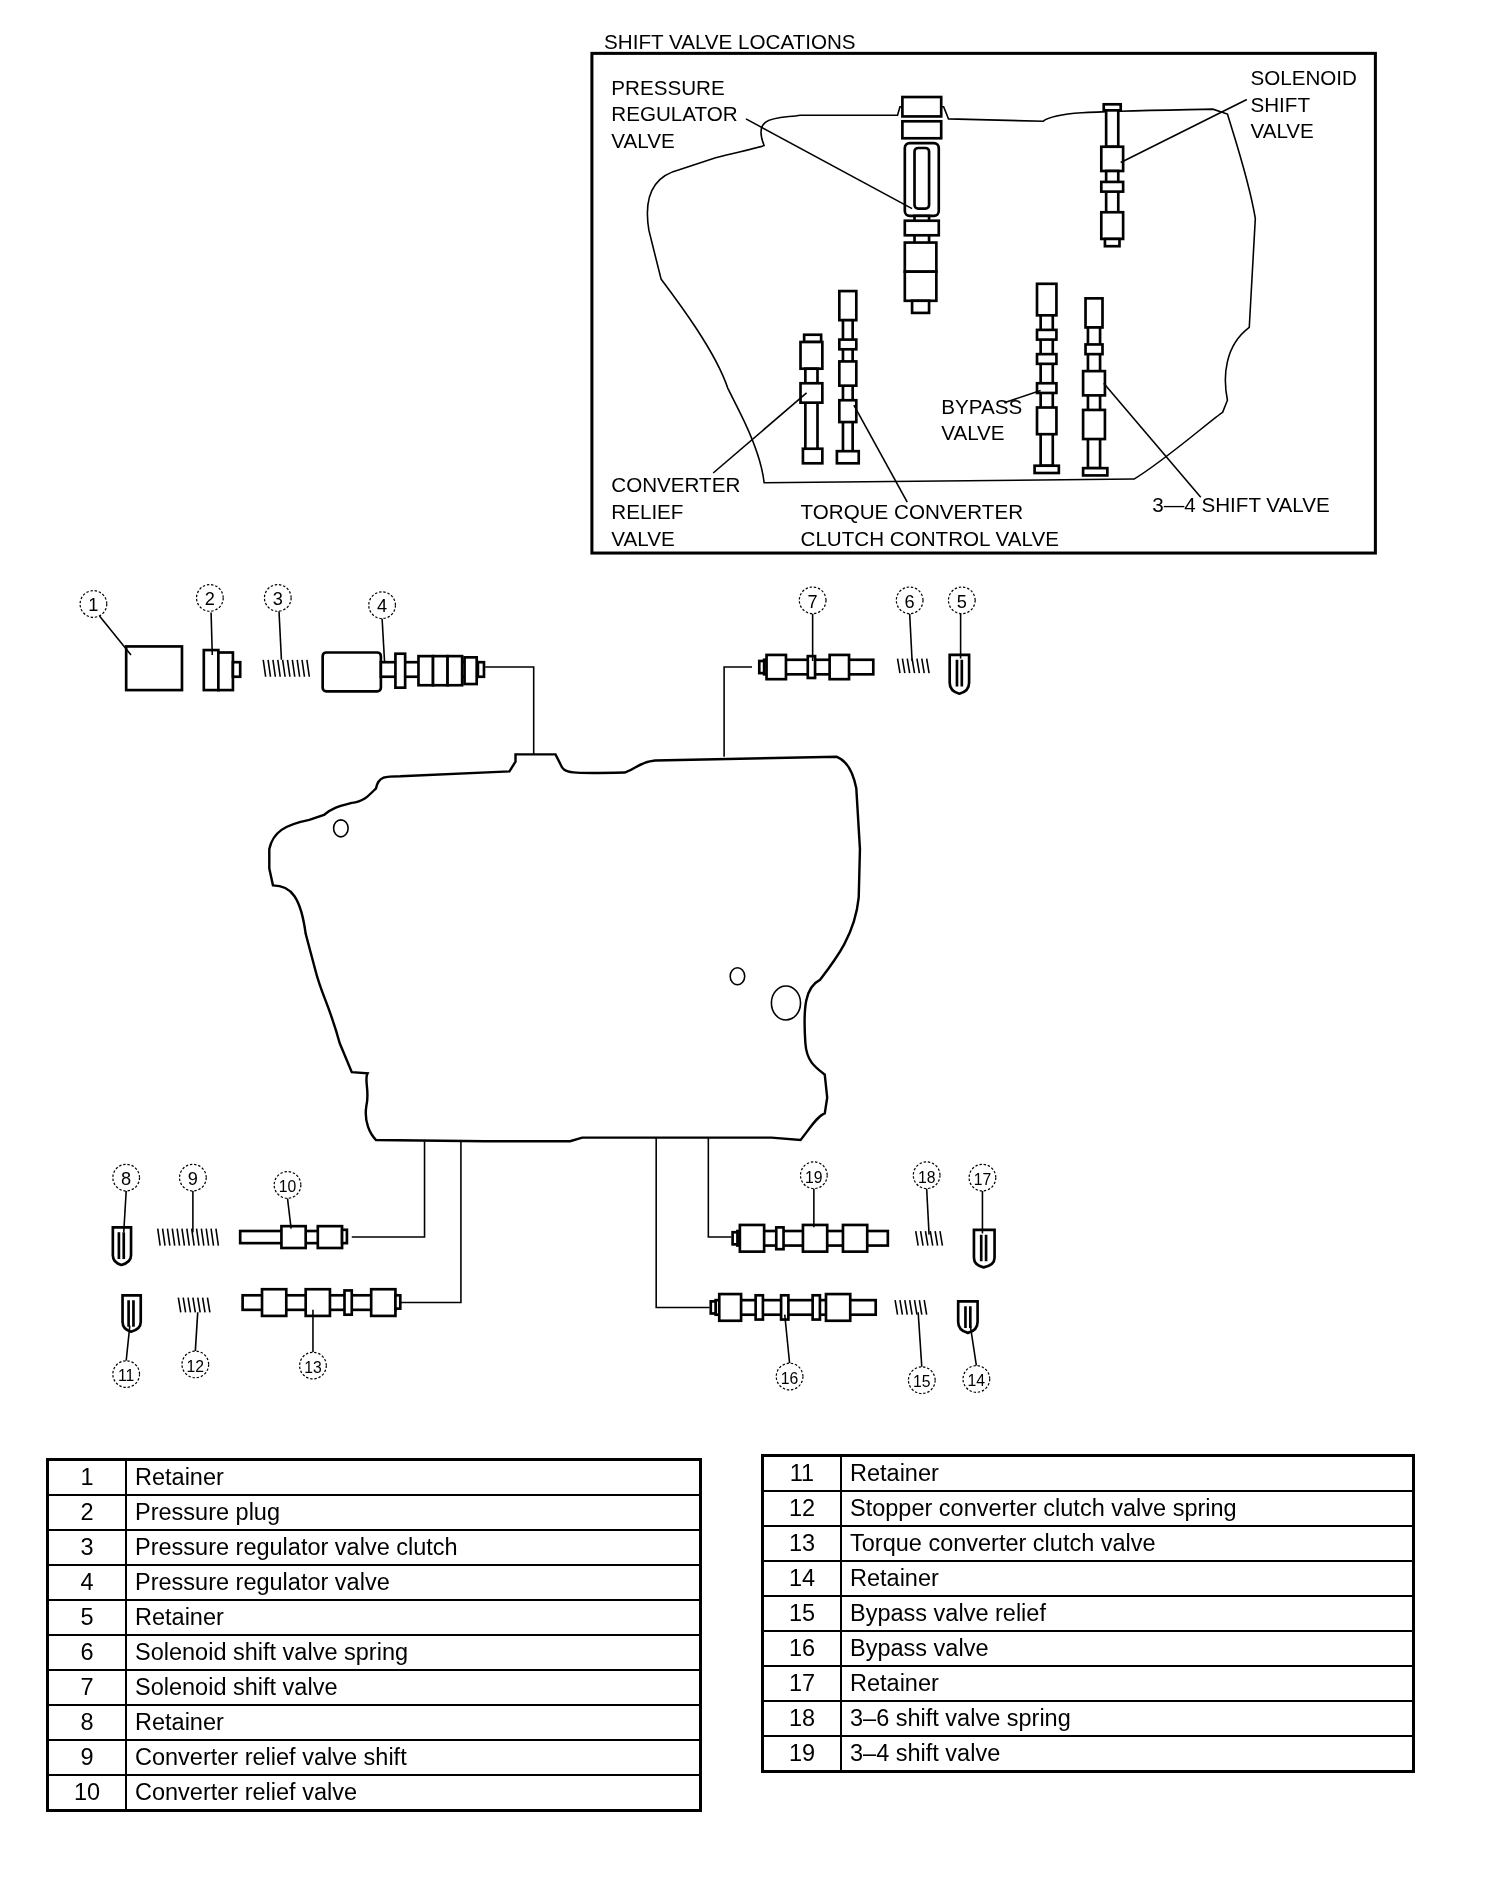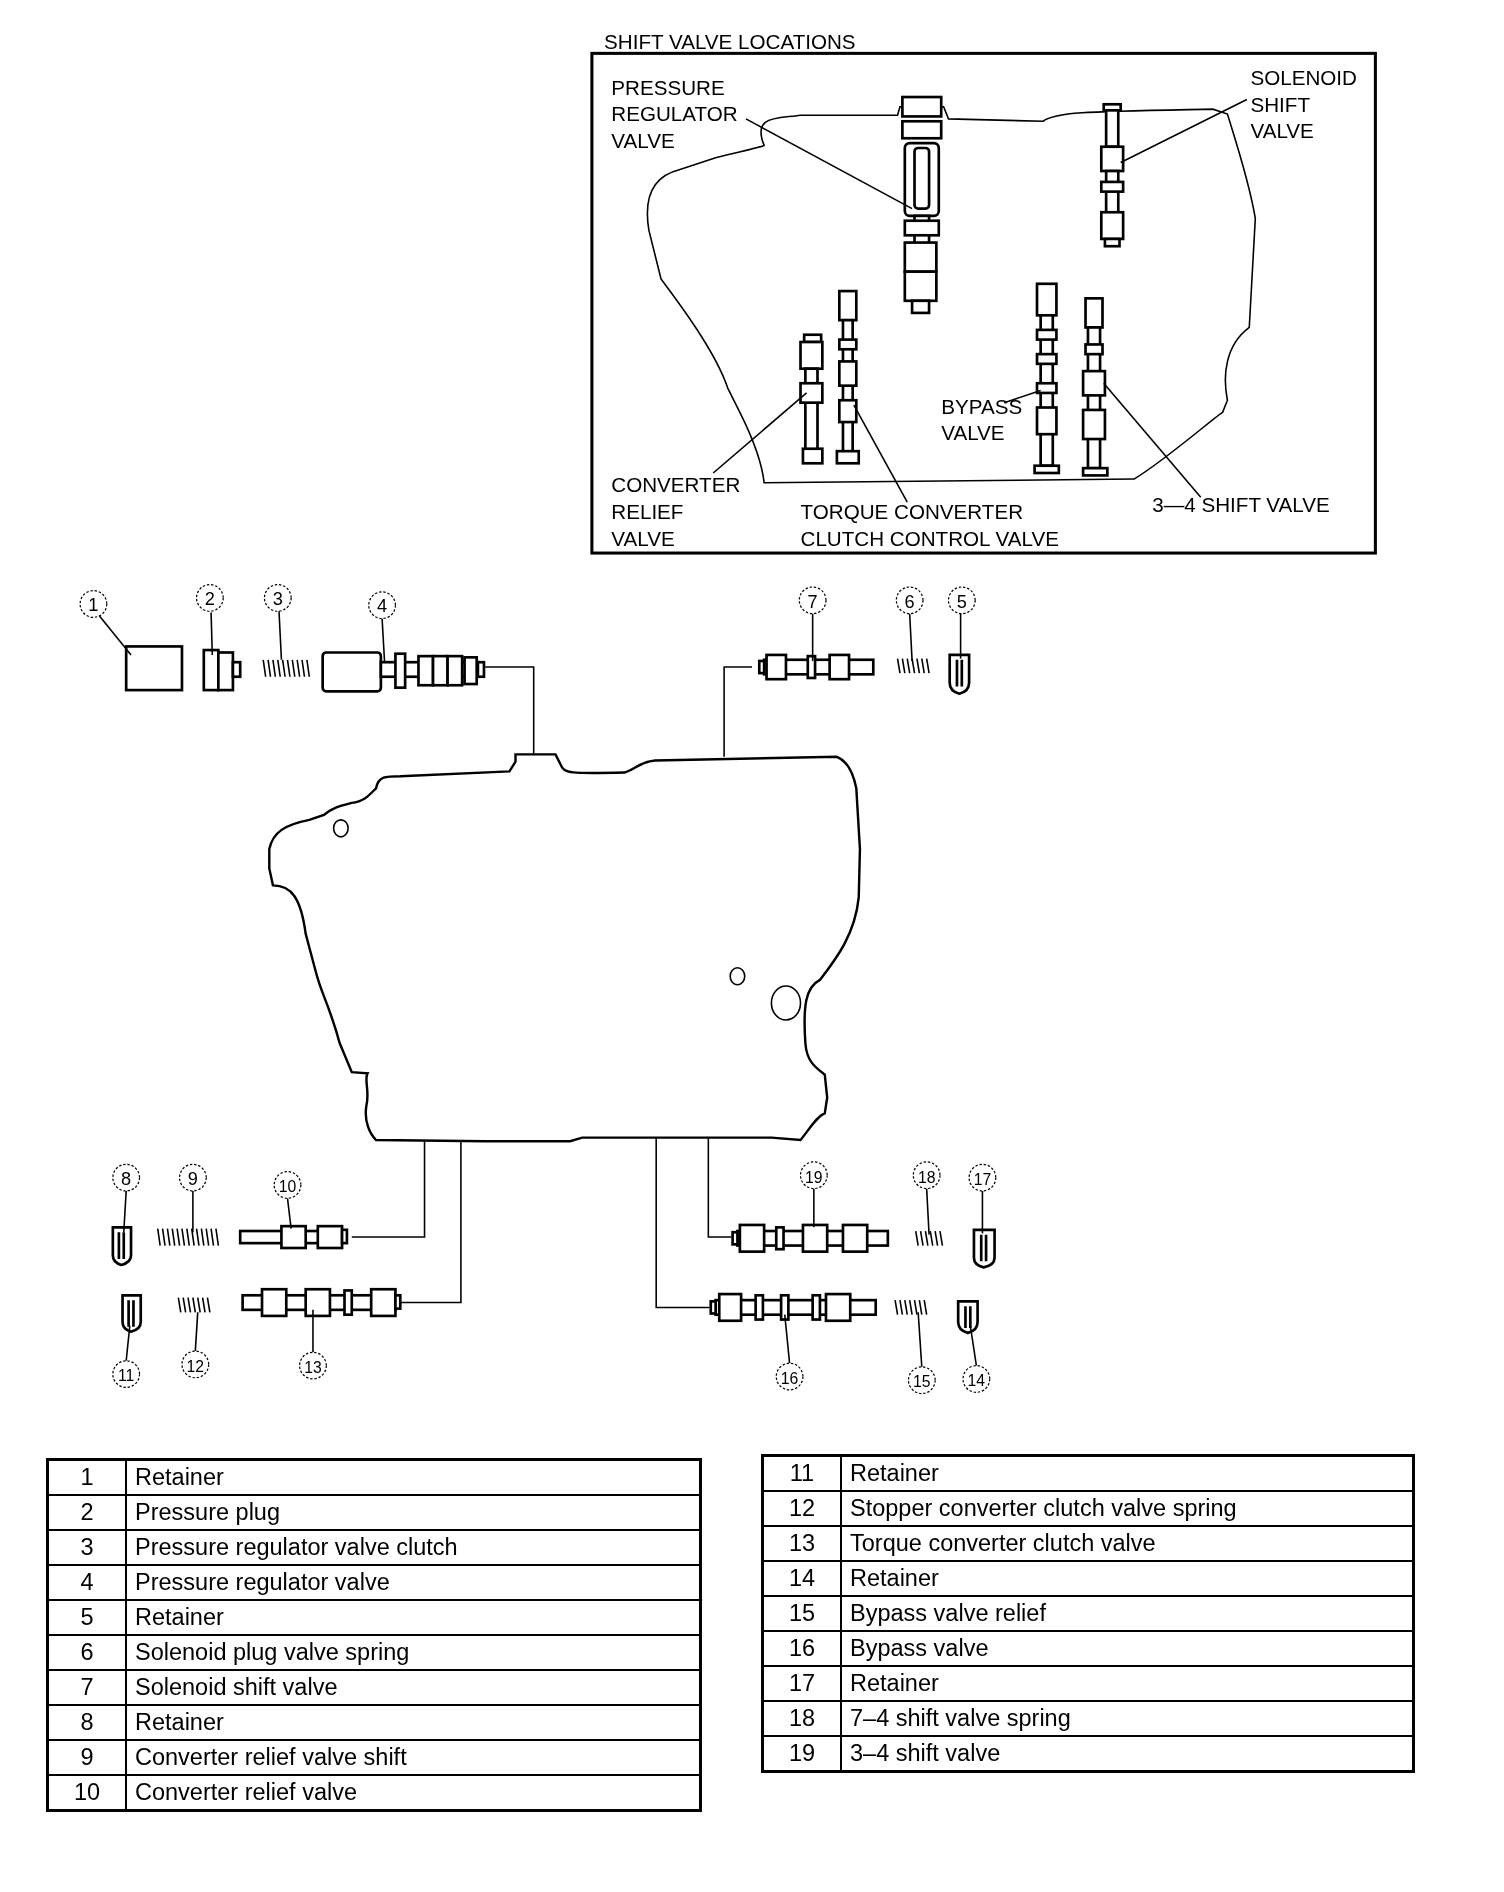--- a/index.html
+++ b/index.html
@@ -334,21 +334,21 @@
     <tr>
         <td class="n">4</td>
         <td>Pressure regulator valve</td>
       </tr>
     <tr>
         <td class="n">5</td>
         <td>Retainer</td>
       </tr>
     <tr>
         <td class="n">6</td>
-        <td>Solenoid plug valve spring</td>
+        <td>Solenoid shift valve spring</td>
       </tr>
     <tr>
         <td class="n">7</td>
         <td>Solenoid shift valve</td>
       </tr>
     <tr>
         <td class="n">8</td>
         <td>Retainer</td>
       </tr>
     <tr>
@@ -387,20 +387,20 @@
     <tr>
         <td class="n">16</td>
         <td>Bypass valve</td>
       </tr>
     <tr>
         <td class="n">17</td>
         <td>Retainer</td>
       </tr>
     <tr>
         <td class="n">18</td>
-        <td>7–4 shift valve spring</td>
+        <td>3–6 shift valve spring</td>
       </tr>
     <tr>
         <td class="n">19</td>
         <td>3–4 shift valve</td>
       </tr>
   </tbody>
 </table>
 
 </body></html>

